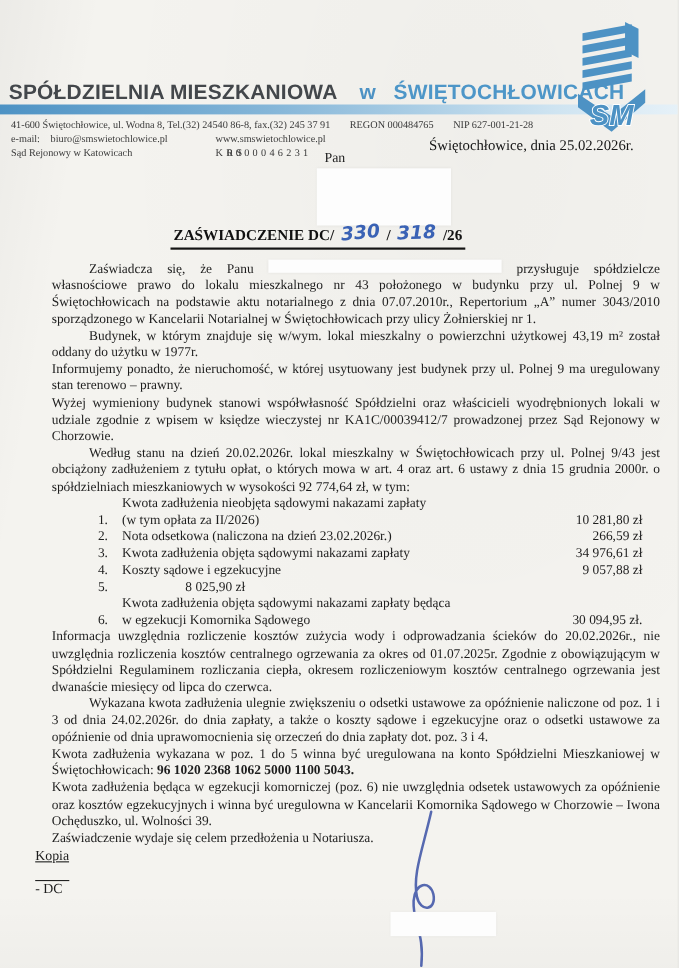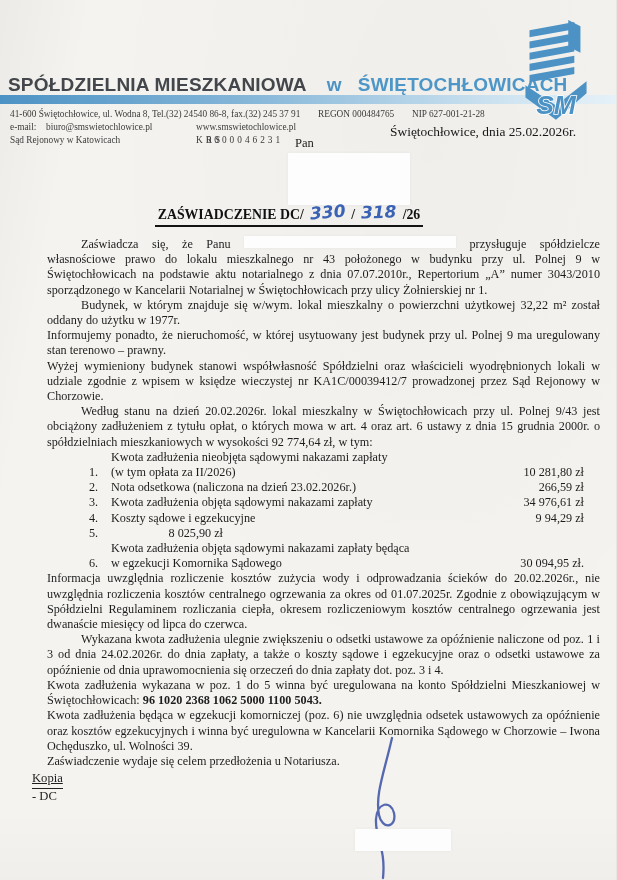--- a/index.html
+++ b/index.html
@@ -48,21 +48,21 @@
   .ind{text-indent:34px;}
   .debts{margin-left:42px;}
   .drow{display:flex;align-items:flex-end;}
   .dno{width:22px;flex:none;}
   .dlabel{flex:1;text-align:left;}
   .dline2:empty{display:none;}
   .damount{flex:none;width:112px;text-align:right;padding-right:16px;white-space:nowrap;}
   .acct{font-weight:bold;margin-top:16px;}
   
   .kopia{position:absolute;left:32px;top:771px;font-size:12.6px;}
-  .kopia-u{display:inline-block;border-bottom:1.3px solid #222;padding-bottom:2px;text-decoration:underline;}
+  .kopia-u{display:inline-block;border-bottom:1.3px solid #222;padding-bottom:14px;text-decoration:underline;}
   .stamp{position:absolute;left:336px;top:787px;width:164px;text-align:center;
     color:#3752a8;z-index:3;}
   .stamp-l1{font-size:11.6px;font-weight:bold;letter-spacing:0.3px;line-height:13px;}
   .stamp-l2{font-size:10.4px;font-weight:bold;line-height:12px;}
   .stamp-l3{font-size:8px;line-height:10px;}
   .sig{position:absolute;left:362px;top:735px;width:60px;height:145px;z-index:4;}
   #redact-sign{left:355px;top:829px;width:96px;height:22px;z-index:5;}
 </style>
 </head>
 <body>
@@ -109,21 +109,21 @@
   <div class="title">
     <span class="title-u">
       <span>ZAŚWIADCZENIE DC/</span><span class="hw hw-1">330</span><span>/</span><span class="hw hw-2">318</span><span>/26</span>
     </span>
   </div>
 
   <div class="bodytext">
     <p class="ind"><span>Zaświadcza się, że Panu</span>
       <span class="redact" style="position:relative;display:inline-block;width:212px;height:12px;vertical-align:baseline;"></span>
       <span>przysługuje spółdzielcze własnościowe prawo do lokalu mieszkalnego nr 43 położonego w budynku przy ul. Polnej 9 w Świętochłowicach na podstawie aktu notarialnego z dnia 07.07.2010r., Repertorium „A” numer 3043/2010 sporządzonego w Kancelarii Notarialnej w Świętochłowicach przy ulicy Żołnierskiej nr 1.</span></p>
-    <p class="ind">Budynek, w którym znajduje się w/wym. lokal mieszkalny o powierzchni użytkowej 32,22 m² został oddany do użytku w 1977r.</p>
+    <p class="ind">Budynek, w którym znajduje się w/wym. lokal mieszkalny o powierzchni użytkowej 43,19 m² został oddany do użytku w 1977r.</p>
     <p>Informujemy ponadto, że nieruchomość, w której usytuowany jest budynek przy ul. Polnej 9 ma uregulowany stan terenowo – prawny.</p>
     <p>Wyżej wymieniony budynek stanowi współwłasność Spółdzielni oraz właścicieli wyodrębnionych lokali w udziale zgodnie z wpisem w księdze wieczystej nr KA1C/00039412/7 prowadzonej przez Sąd Rejonowy w Chorzowie.</p>
     <p class="ind">Według stanu na dzień 20.02.2026r. lokal mieszkalny w Świętochłowicach przy ul. Polnej 9/43 jest obciążony zadłużeniem z tytułu opłat, o których mowa w art. 4 oraz art. 6 ustawy z dnia 15 grudnia 2000r. o spółdzielniach mieszkaniowych w wysokości 92 774,64 zł, w tym:</p>
 
     <div class="debts">
       <div class="drow">
         <div class="dno">1.</div>
         <div class="dlabel">
             <div>Kwota zadłużenia nieobjęta sądowymi nakazami zapłaty</div>
             <div class="dline2">(w tym opłata za II/2026)</div>
@@ -142,21 +142,21 @@
         <div class="dlabel">
             <div>Kwota zadłużenia objęta sądowymi nakazami zapłaty</div>
           </div>
         <div class="damount">34 976,61 zł</div>
       </div>
       <div class="drow">
         <div class="dno">4.</div>
         <div class="dlabel">
             <div>Koszty sądowe i egzekucyjne</div>
           </div>
-        <div class="damount">9 94,29 zł</div>
+        <div class="damount">9 057,88 zł</div>
       </div>
       <div class="drow">
         <div class="dno">5.</div>
         <div class="damount">8 025,90 zł</div>
       </div>
       <div class="drow">
         <div class="dno">6.</div>
         <div class="dlabel">
             <div>Kwota zadłużenia objęta sądowymi nakazami zapłaty będąca</div>
             <div class="dline2">w egzekucji Komornika Sądowego</div>

